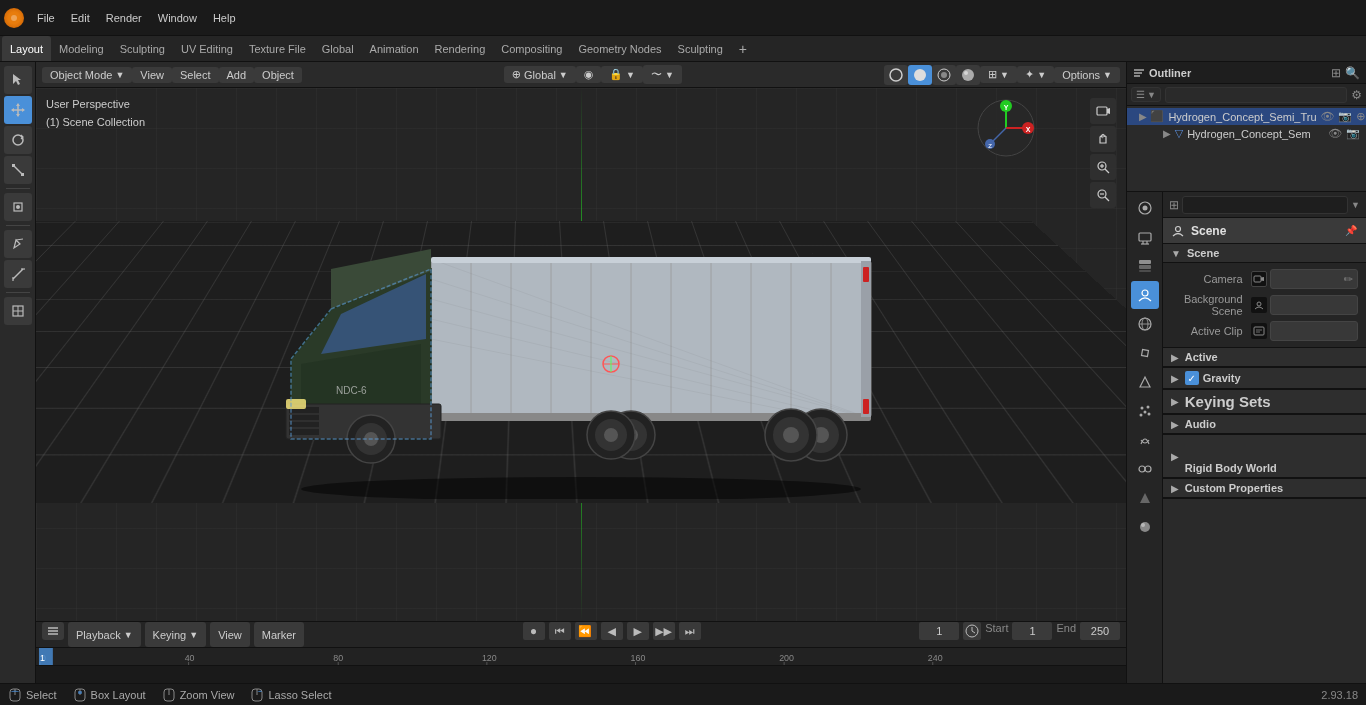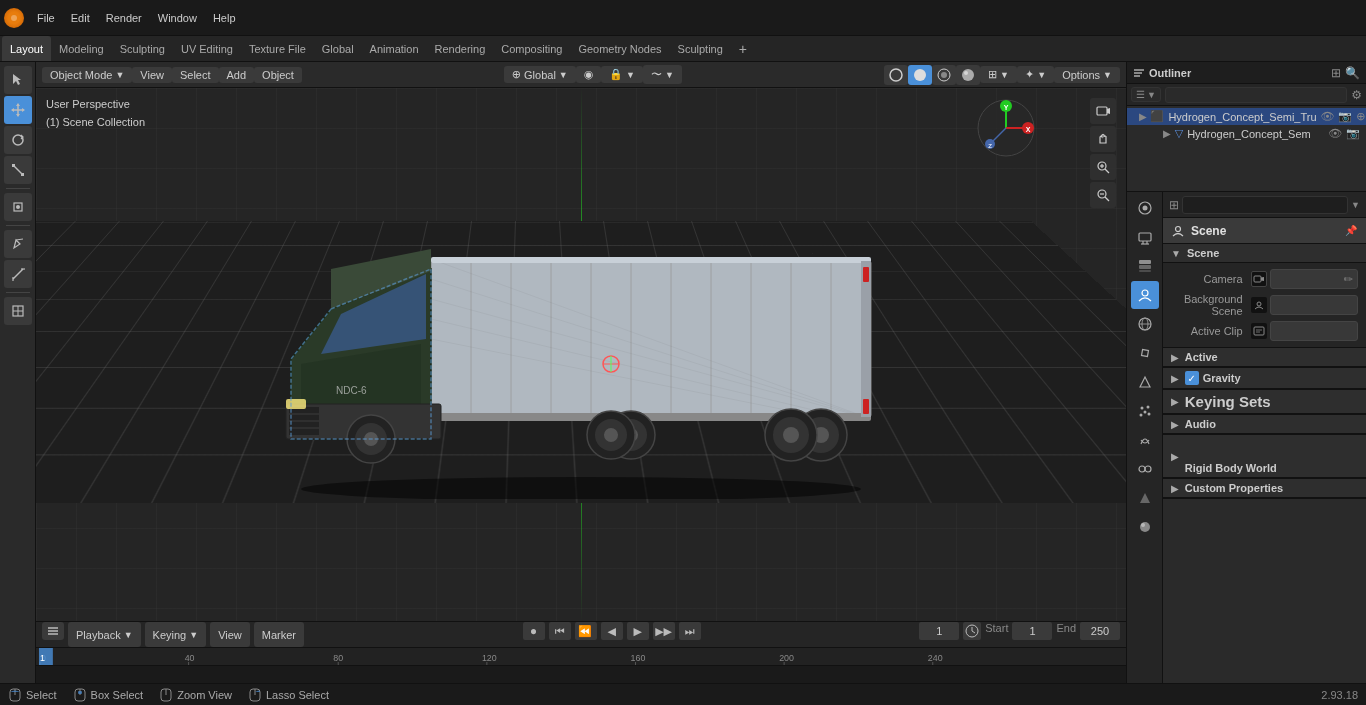--- a/index.html
+++ b/index.html
@@ -1137,21 +1137,21 @@
       <path d="M2 4 Q7 1 12 4" fill="#4a90d9" opacity="0.7"></path>
     </svg>
     <span>Select</span>
   </div>
   <div class="status-item">
     <svg width="14" height="14" viewBox="0 0 14 14">
       <rect x="2" y="1" width="10" height="12" rx="3" fill="none" stroke="#888" stroke-width="1"></rect>
       <line x1="7" y1="1" x2="7" y2="7" stroke="#888" stroke-width="1"></line>
       <rect x="5" y="3" width="4" height="3" fill="#4a90d9" opacity="0.7" rx="1"></rect>
     </svg>
-    <span>Box Select</span>
+    <span>Box Layout</span>
   </div>
   <div class="status-item">
     <svg width="14" height="14" viewBox="0 0 14 14">
       <rect x="2" y="1" width="10" height="12" rx="3" fill="none" stroke="#888" stroke-width="1"></rect>
       <line x1="7" y1="1" x2="7" y2="7" stroke="#888" stroke-width="1"></line>
     </svg>
     <span>Zoom View</span>
   </div>
   <div class="status-item">
     <svg width="14" height="14" viewBox="0 0 14 14">

